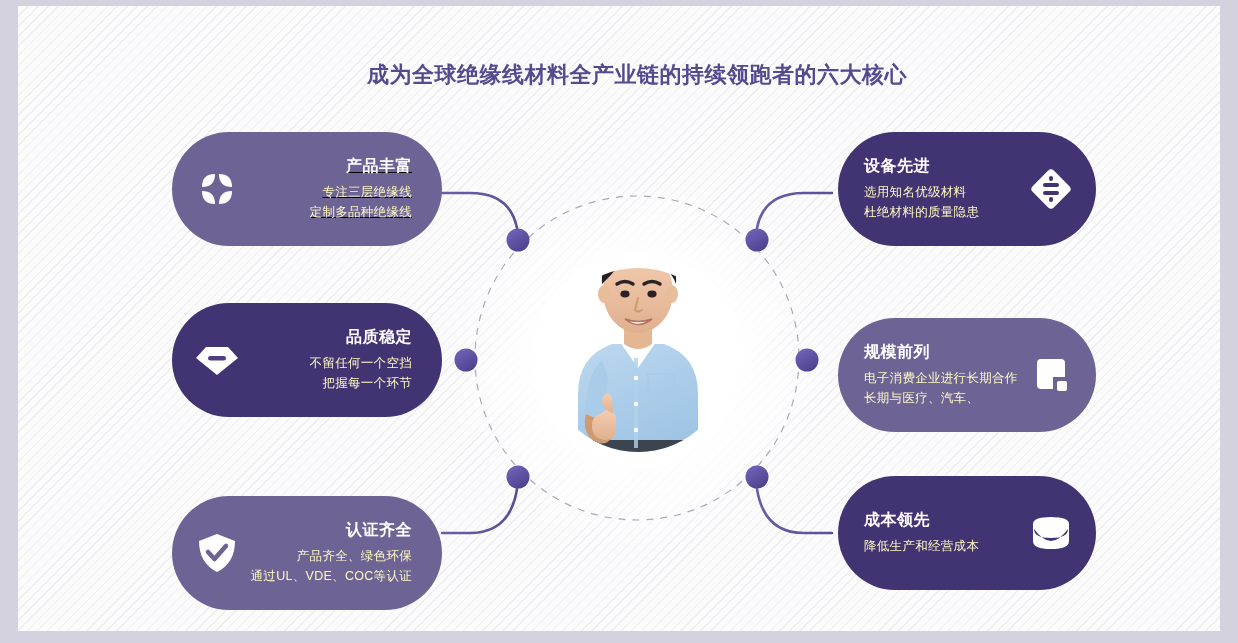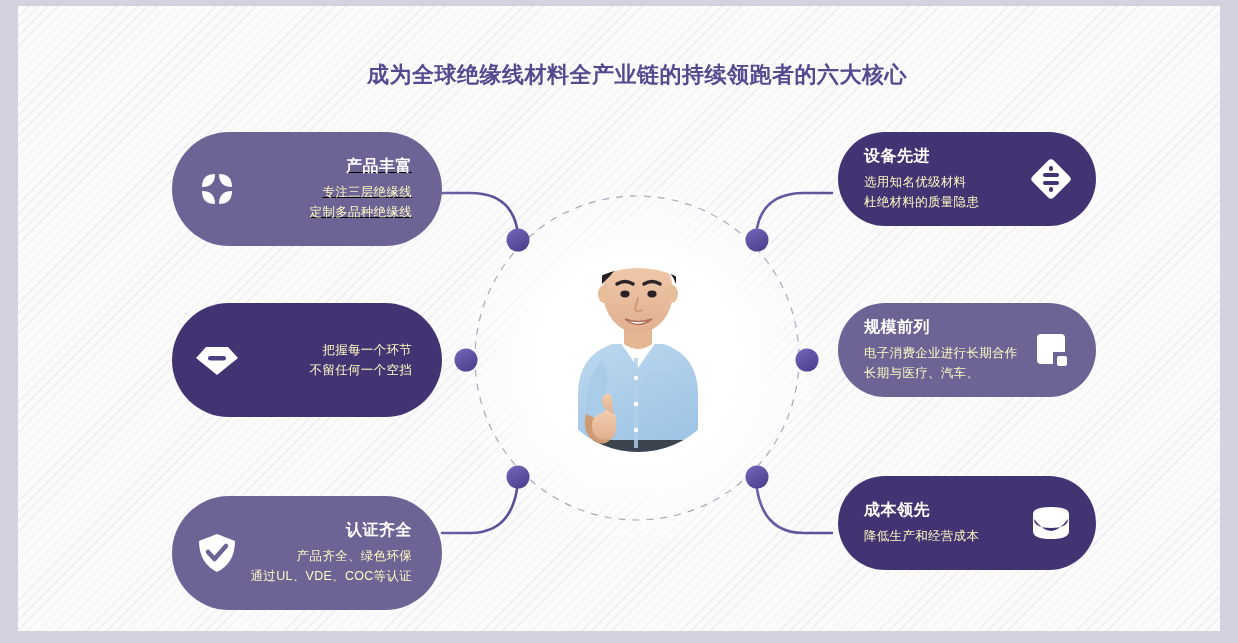--- a/index.html
+++ b/index.html
@@ -92,21 +92,21 @@
     position: absolute;
     border-radius: 60px;
     box-sizing: border-box;
     display: flex;
     align-items: center;
   }
   .card.light { background: #6d6495; }
   .card.dark  { background: #423372; }
 
   .card-left  { width: 270px; height: 114px; padding: 0 26px 0 18px; justify-content: flex-start; }
-  .card-right { width: 258px; height: 94px; padding: 0 18px 0 26px; justify-content: flex-start; }
+  .card-right { width: 258px; height: 114px; padding: 0 18px 0 26px; justify-content: flex-start; }
 
   .card-icon {
     width: 54px;
     height: 54px;
     flex: 0 0 54px;
     display: flex;
     align-items: center;
     justify-content: center;
   }
   .card-text { flex: 1 1 auto; }
@@ -129,21 +129,21 @@
     line-height: 1.62;
     letter-spacing: 0.3px;
     white-space: nowrap;
   }
 
   
   #card-1 { left: 154px; top: 126px; text-decoration: underline; }
   #card-2 { left: 154px; top: 297px; }
   #card-3 { left: 154px; top: 490px; }
   #card-4 { left: 820px; top: 126px; }
-  #card-5 { left: 820px; top: 297px; }
+  #card-5 { left: 820px; top: 312px; }
   #card-6 { left: 820px; top: 470px; }
 </style>
 </head>
 <body>
 
 <div id="stage">
   <div id="panel">
 
     <div id="centre-glow"></div>
 
@@ -257,22 +257,23 @@
     </div>
 
     <div class="card card-left dark" id="card-2">
       <div class="card-icon">
         <svg width="46" height="42" viewBox="0 0 46 42">
           <path d="M12 8 L34 8 L44 19 L23 36 L2 19 Z" fill="#ffffff"></path>
           <rect x="14" y="17" width="18" height="4.6" rx="2.3" fill="#4e3f84"></rect>
         </svg>
       </div>
       <div class="card-text">
+        <div class="card-title">品质稳定</div>
+        <div class="card-line">不留任何一个空挡</div>
         <div class="card-line">把握每一个环节</div>
-        <div class="card-line">不留任何一个空挡</div>
       </div>
     </div>
 
     <div class="card card-left light" id="card-3">
       <div class="card-icon">
         <svg width="42" height="44" viewBox="0 0 42 44">
           <path d="M21 3 L39 10 Q39 32 21 41 Q3 32 3 10 Z" fill="#ffffff"></path>
           <path d="M12 21 L18.5 28 L30 15" stroke="#6d6495" stroke-width="4.6" fill="none" stroke-linecap="round" stroke-linejoin="round"></path>
         </svg>
       </div>

